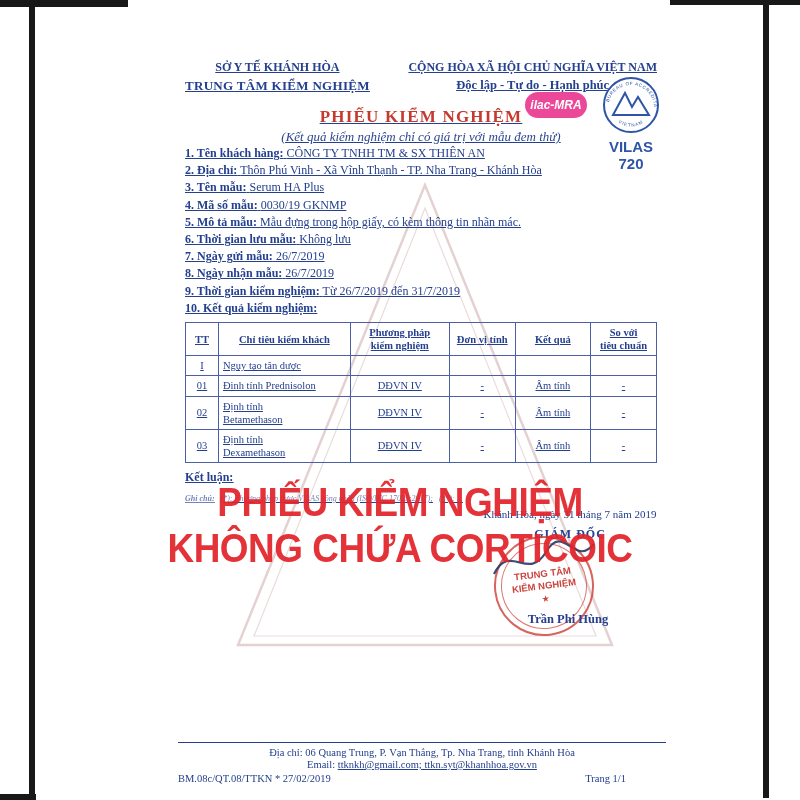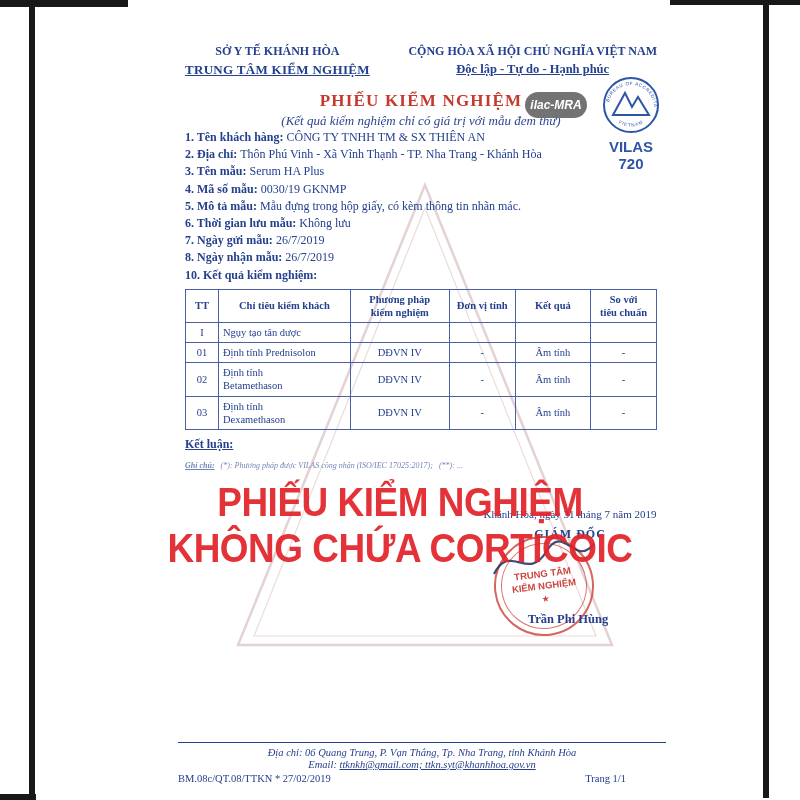--- a/index.html
+++ b/index.html
@@ -14,21 +14,21 @@
   .edge-left{left:29px;top:0;width:6px;height:800px;}
   .edge-right{left:763px;top:0;width:6px;height:798px;}
   .edge-top-left{left:0;top:0;width:128px;height:7px;}
   .edge-top-right{left:670px;top:0;width:130px;height:5px;}
   .edge-bottom-left{left:0;top:794px;width:36px;height:6px;}
 
   
   .watermark{position:absolute;left:0;top:0;z-index:0;opacity:.75;}
 
   
-  #doc{position:absolute;left:185px;top:44px;width:472px;z-index:1;}
+  #doc{position:absolute;left:185px;top:60px;width:472px;z-index:1;text-decoration:underline;}
   .hdr{display:flex;justify-content:space-between;}
   .hdr-block{text-align:center;font-weight:bold;}
   .hdr .l1{font-size:12px;}
   .hdr-left .l2{font-size:13px;text-decoration:underline;margin-top:3px;letter-spacing:.3px;}
   .hdr-right .l2{font-size:12.5px;text-decoration:underline;margin-top:3px;}
   .title{ text-align:center;color:#c5392e;font-weight:bold;font-size:17px;letter-spacing:1.2px;margin-top:13px;}
   .subtitle{text-align:center;font-style:italic;font-size:13px;margin-top:2px;color:#2c4692;}
 
   .fields{font-size:12px;line-height:17.2px;}
   .field .flabel{font-weight:bold;}
@@ -37,21 +37,21 @@
   th,td{border:1px solid #4a5fa5;padding:3px 4px;vertical-align:middle;}
   th{font-weight:bold;white-space:pre-line;line-height:1.25;}
   td{white-space:pre-line;line-height:1.25;}
   td.cl{text-align:left;}
   .conclusion{margin-top:7px;font-weight:bold;font-size:12px;text-decoration:underline;}
   .notes{margin-top:9px;font-size:8px;font-style:italic;color:#7584b8;display:flex;gap:6px;}
   .notes .nlabel{font-weight:bold;text-decoration:underline;flex:none;}
   .notes .nbody{filter:blur(.2px);}
 
   
-  .ilac{position:absolute;left:525px;top:92px;width:62px;height:26px;background:#737373;color:#fff;
+  .ilac{position:absolute;left:525px;top:92px;width:62px;height:26px;background:#ec4899;color:#fff;
     border-radius:13px;display:flex;align-items:center;justify-content:center;
     font-family:"Liberation Sans","DejaVu Sans",sans-serif;font-weight:bold;font-style:italic;font-size:12px;z-index:2;}
   .vilas{position:absolute;left:597px;top:76px;width:68px;text-align:center;z-index:2;}
   .vilas-label{color:#2e55a6;font-weight:bold;font-size:15px;font-family:"Liberation Sans","DejaVu Sans",sans-serif;margin-top:0;}
 
   
   .sig-date{position:absolute;left:450px;top:508px;width:240px;text-align:center;font-size:11px;z-index:1;}
   .sig-role{position:absolute;left:450px;top:527px;width:240px;text-align:center;font-weight:bold;font-size:12px;letter-spacing:1px;z-index:1;}
   .stamp{position:absolute;left:494px;top:536px;width:96px;height:96px;border:2.5px solid rgba(205,62,54,.8);
     border-radius:50%;z-index:2;display:flex;flex-direction:column;align-items:center;justify-content:center;
@@ -64,21 +64,21 @@
 
   
   .overlay{position:absolute;left:0;top:480px;width:800px;text-align:center;z-index:6;
     font-family:"Liberation Sans","DejaVu Sans",sans-serif;font-weight:bold;
     color:rgba(226,34,42,.93);font-size:41px;line-height:1.12;letter-spacing:-.5px;
     transform:scaleX(.9);transform-origin:50% 50%;}
 
   
   .footer{position:absolute;left:178px;top:742px;width:488px;z-index:1;
     border-top:1.2px solid #24408e;padding-top:3px;font-size:10.5px;text-align:center;}
-  .f-line{margin-top:1px;font-style:italic;}
+  .f-line{margin-top:1px;}
   .f-contact span{display:inline-block;}
   .f-contact .gap{width:36px;}
   .f-email u{text-decoration:underline;}
   .f-bottom{display:flex;justify-content:space-between;margin-top:3px;padding-right:40px;}
 </style>
 </head>
 <body>
 
 <div class="edge edge-left"></div>
 <div class="edge edge-right"></div>
@@ -127,20 +127,21 @@
 
   <div class="fields">
     <div class="field"><span class="flabel">1. Tên khách hàng:</span> <span>CÔNG TY TNHH TM &amp; SX THIÊN AN</span></div>
     <div class="field"><span class="flabel">2. Địa chỉ:</span> <span>Thôn Phú Vinh - Xã Vĩnh Thạnh - TP. Nha Trang - Khánh Hòa</span></div>
     <div class="field"><span class="flabel">3. Tên mẫu:</span> <span>Serum HA Plus</span></div>
     <div class="field"><span class="flabel">4. Mã số mẫu:</span> <span>0030/19 GKNMP</span></div>
     <div class="field"><span class="flabel">5. Mô tả mẫu:</span> <span>Mẫu đựng trong hộp giấy, có kèm thông tin nhãn mác.</span></div>
     <div class="field"><span class="flabel">6. Thời gian lưu mẫu:</span> <span>Không lưu</span></div>
     <div class="field"><span class="flabel">7. Ngày gửi mẫu:</span> <span>26/7/2019</span></div>
     <div class="field"><span class="flabel">8. Ngày nhận mẫu:</span> <span>26/7/2019</span></div>
+    <div class="field"><span class="flabel">9. Thời gian kiểm nghiệm:</span> <span>Từ 26/7/2019 đến 31/7/2019</span></div>
     <div class="field"><span class="flabel">10. Kết quả kiểm nghiệm:</span> <span></span></div>
   </div>
 
   <table>
     <colgroup>
       <col style="width:7%">
         <col style="width:28%">
         <col style="width:21%">
       <col style="width:14%">
         <col style="width:16%">

